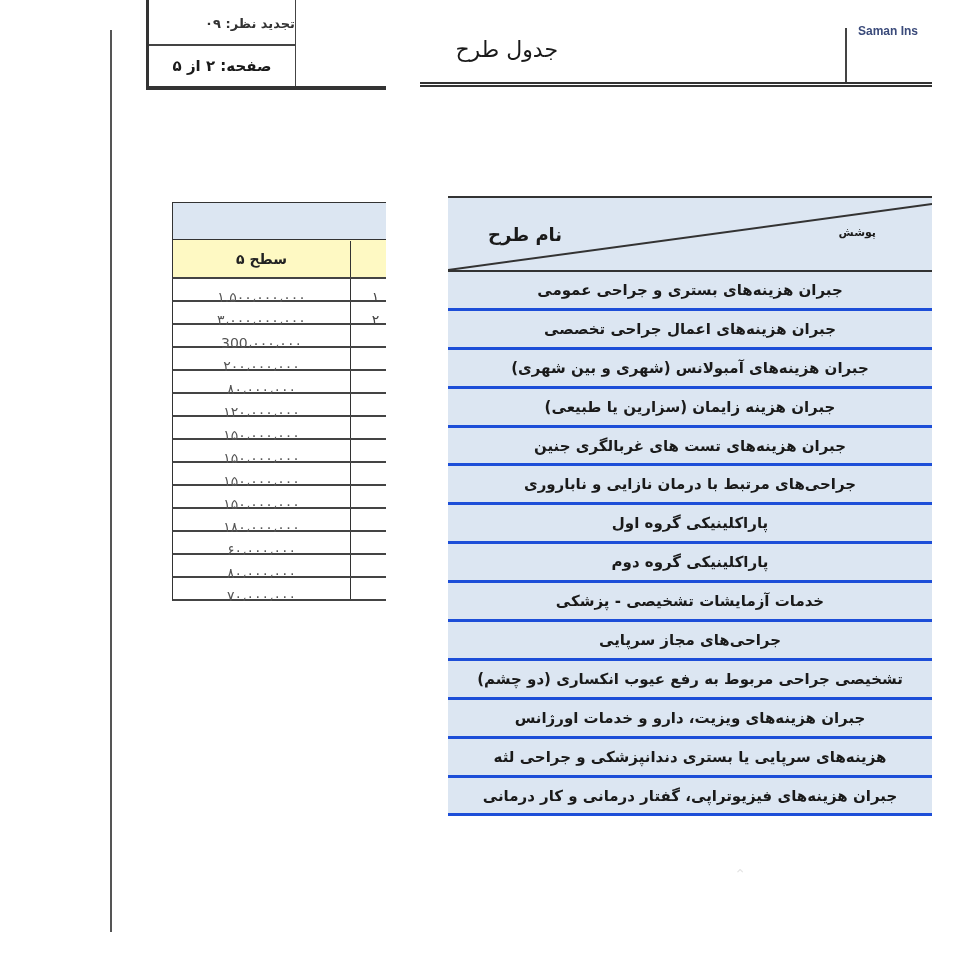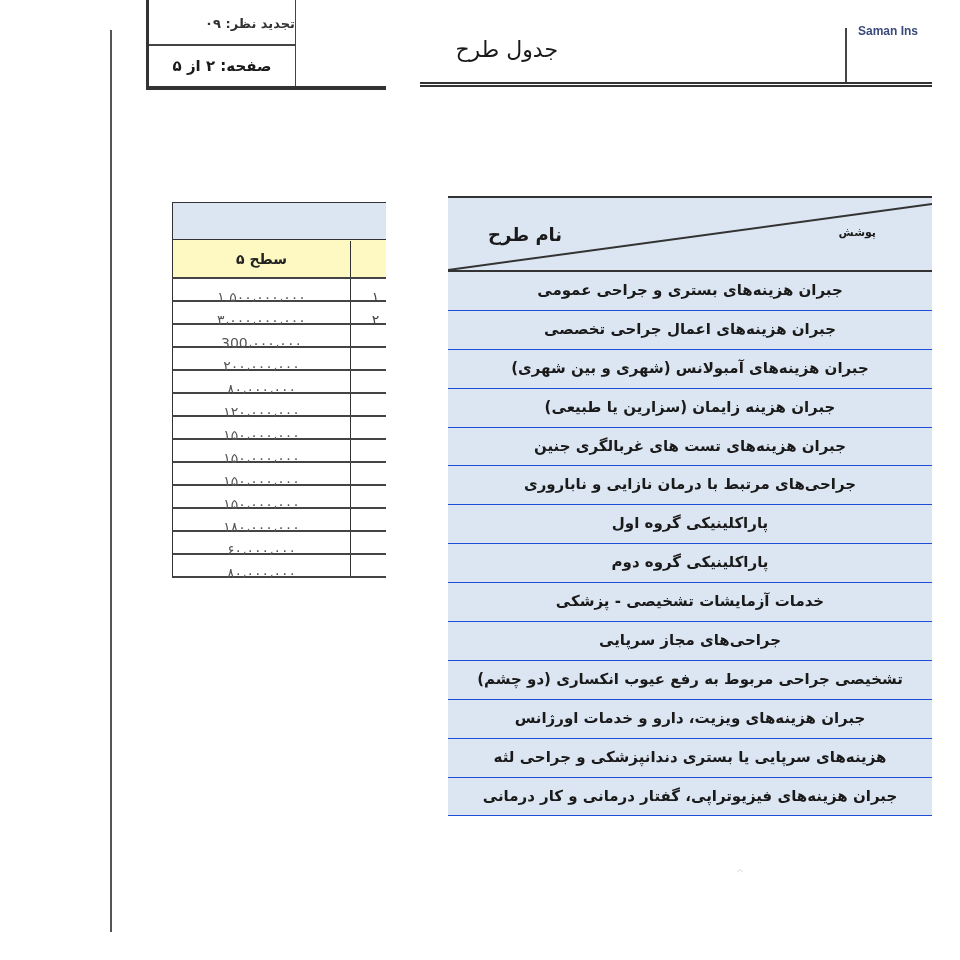--- a/index.html
+++ b/index.html
@@ -41,21 +41,21 @@
   .lt-row.head .lt-c1 { color:#222; font-weight:bold; letter-spacing:0; }
   .lt-c2 { flex:1; text-align:center; font-size:14px; line-height:36px; color:#444; padding-left:14px; }
 
   
   .rt { left:448px; top:196px; width:484px; }
   .rt-head { position:relative; height:76px; background:#dce6f2; border-top:2px solid #333;
              border-bottom:2px solid #333; box-sizing:border-box; }
   .rt-head svg { position:absolute; left:0; top:0; }
   .rt-h-cover { position:absolute; right:56px; top:28px; font-size:11px; font-weight:bold; direction:rtl; }
   .rt-h-plan { position:absolute; left:40px; top:26px; font-size:18px; font-weight:bold; direction:rtl; }
-  .rt-row { height:38.9px; background:#dce6f2; border-bottom:1px solid #1d4ed8; box-sizing:border-box;
+  .rt-row { height:38.9px; background:#dce6f2; border-bottom:3px solid #1d4ed8; box-sizing:border-box;
             text-align:center; font-size:15px; font-weight:bold; line-height:36px; direction:rtl;
             white-space:nowrap; overflow:hidden; }
 
   
   .wm-icon { left:728px; top:866px; width:24px; height:14px; color:#e4e4e4; font-size:14px; text-align:center; }
   .wm-text { left:580px; top:918px; width:330px; height:16px; font-size:12px; color:#ececec;
              direction:rtl; text-align:center; white-space:nowrap; overflow:hidden; }
 </style>
 </head>
 <body>
@@ -124,20 +124,24 @@
       <div class="lt-c2"></div>
     </div>
   <div class="lt-row">
       <div class="lt-c1">۶۰،۰۰۰،۰۰۰</div>
       <div class="lt-c2"></div>
     </div>
   <div class="lt-row">
       <div class="lt-c1">۸۰،۰۰۰،۰۰۰</div>
       <div class="lt-c2"></div>
     </div>
+  <div class="lt-row">
+      <div class="lt-c1">۷۰،۰۰۰،۰۰۰</div>
+      <div class="lt-c2"></div>
+    </div>
 </div>
 
 <div class="abs rt">
   <div class="rt-head">
     <svg width="484" height="76">
       <line x1="0" y1="72" x2="484" y2="6" stroke="#333" stroke-width="2"></line>
     </svg>
     <span class="rt-h-cover">پوشش</span>
     <span class="rt-h-plan">نام طرح</span>
   </div>

